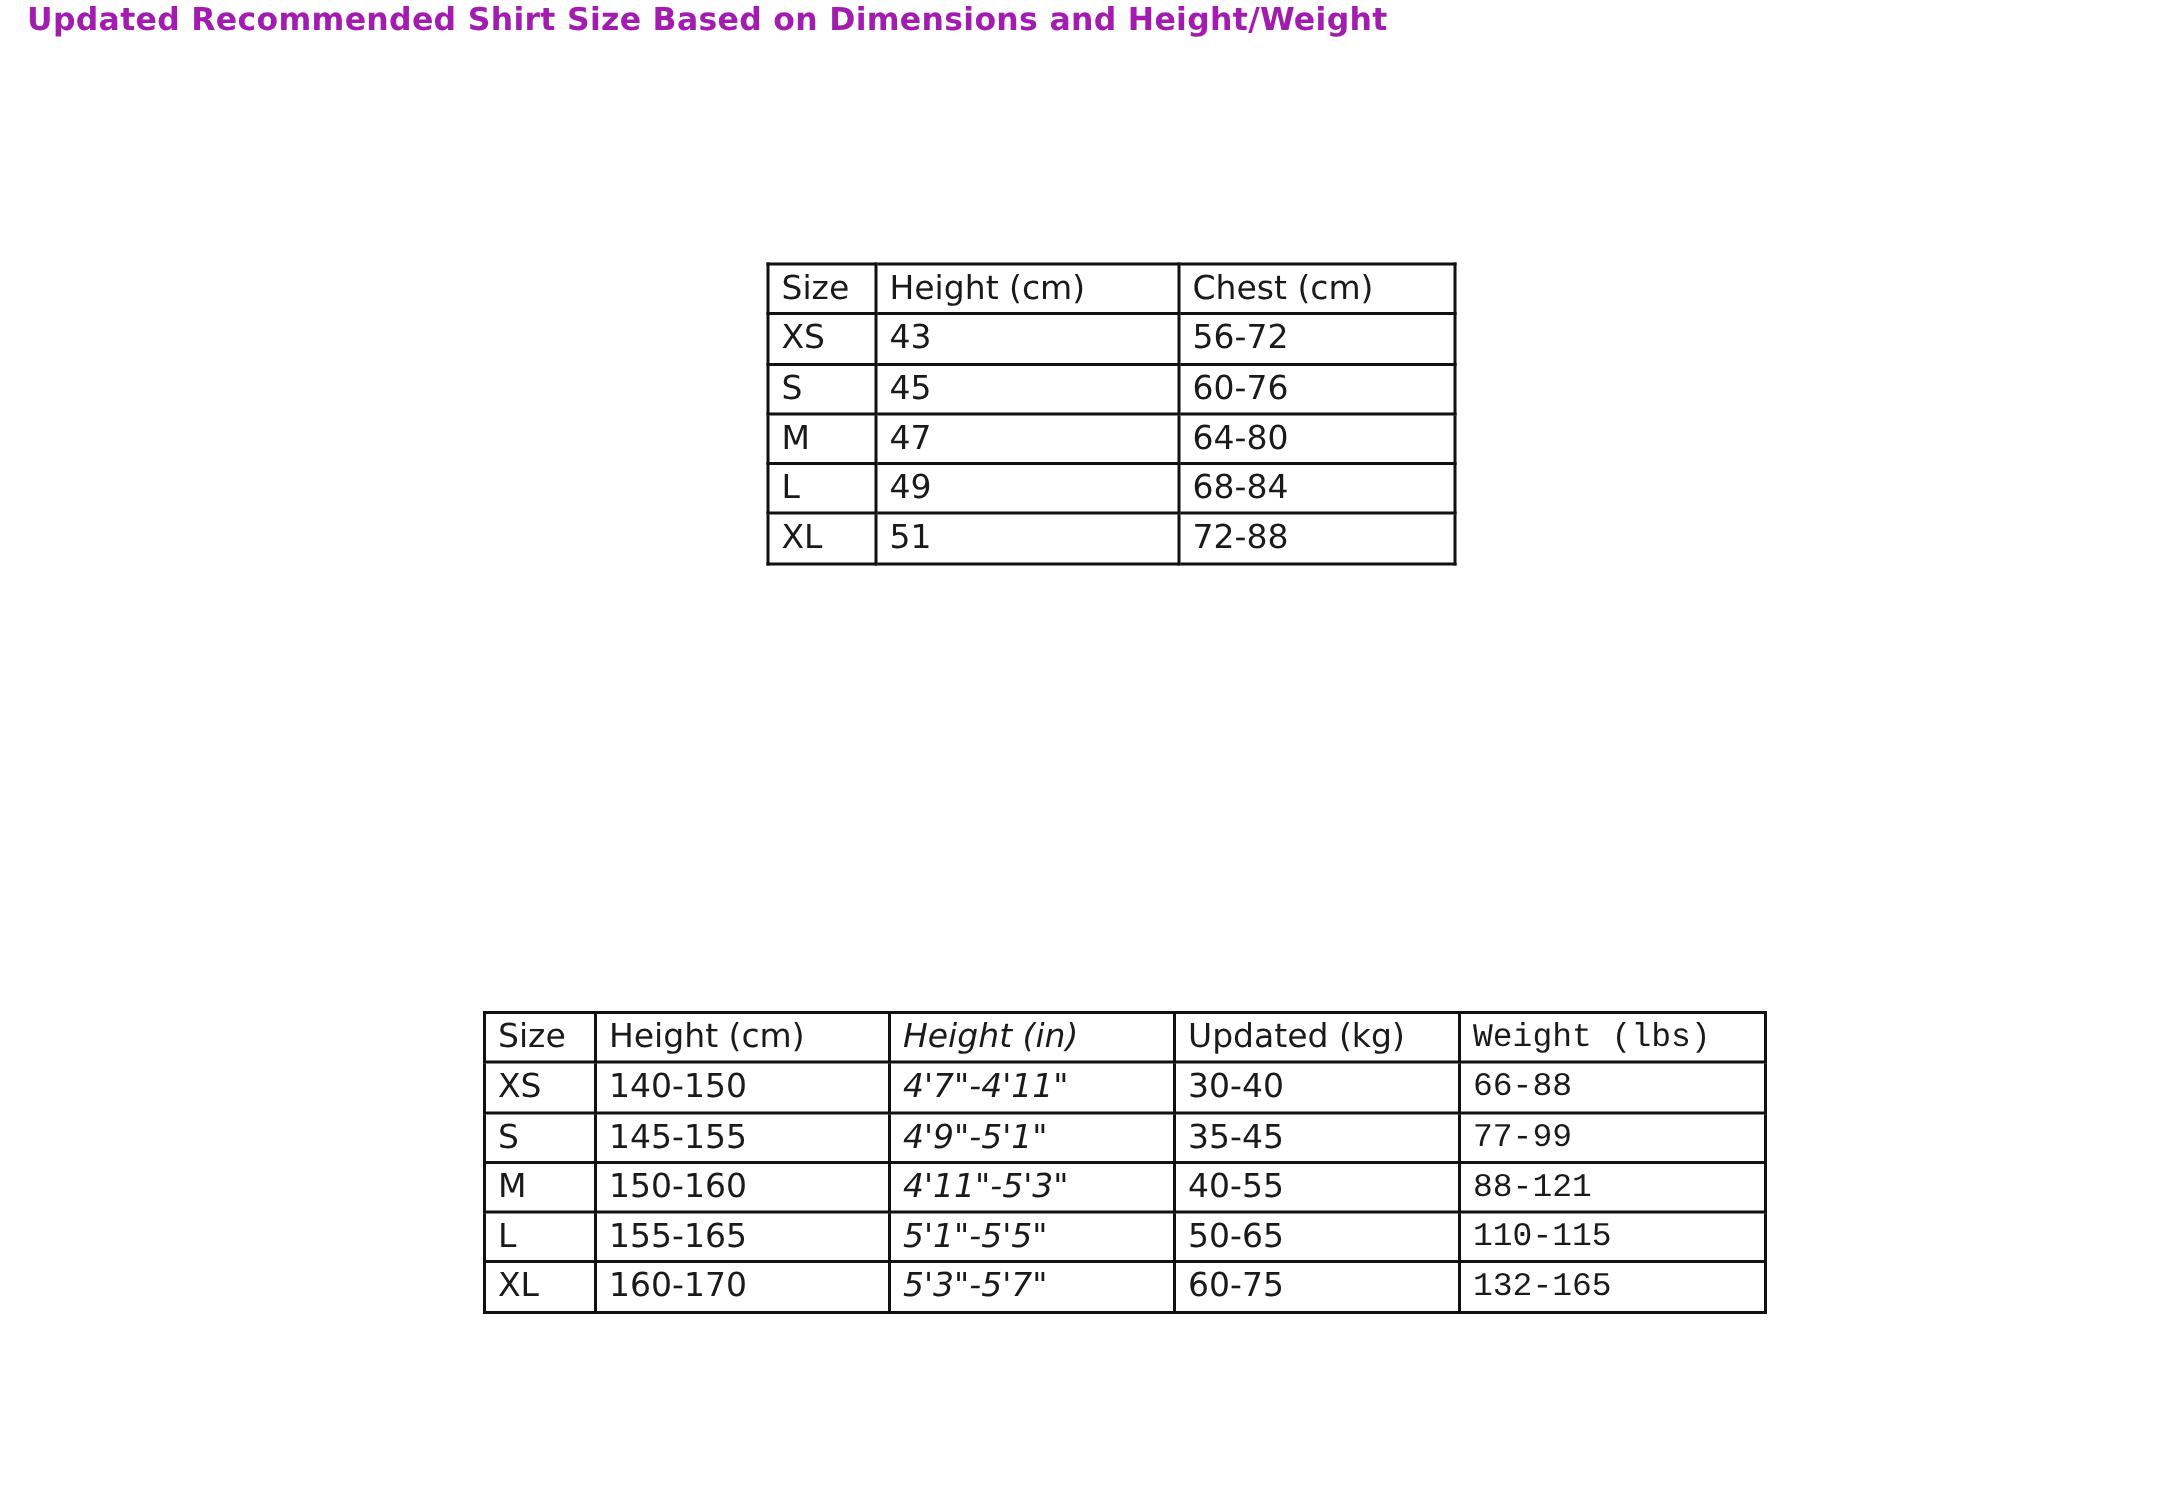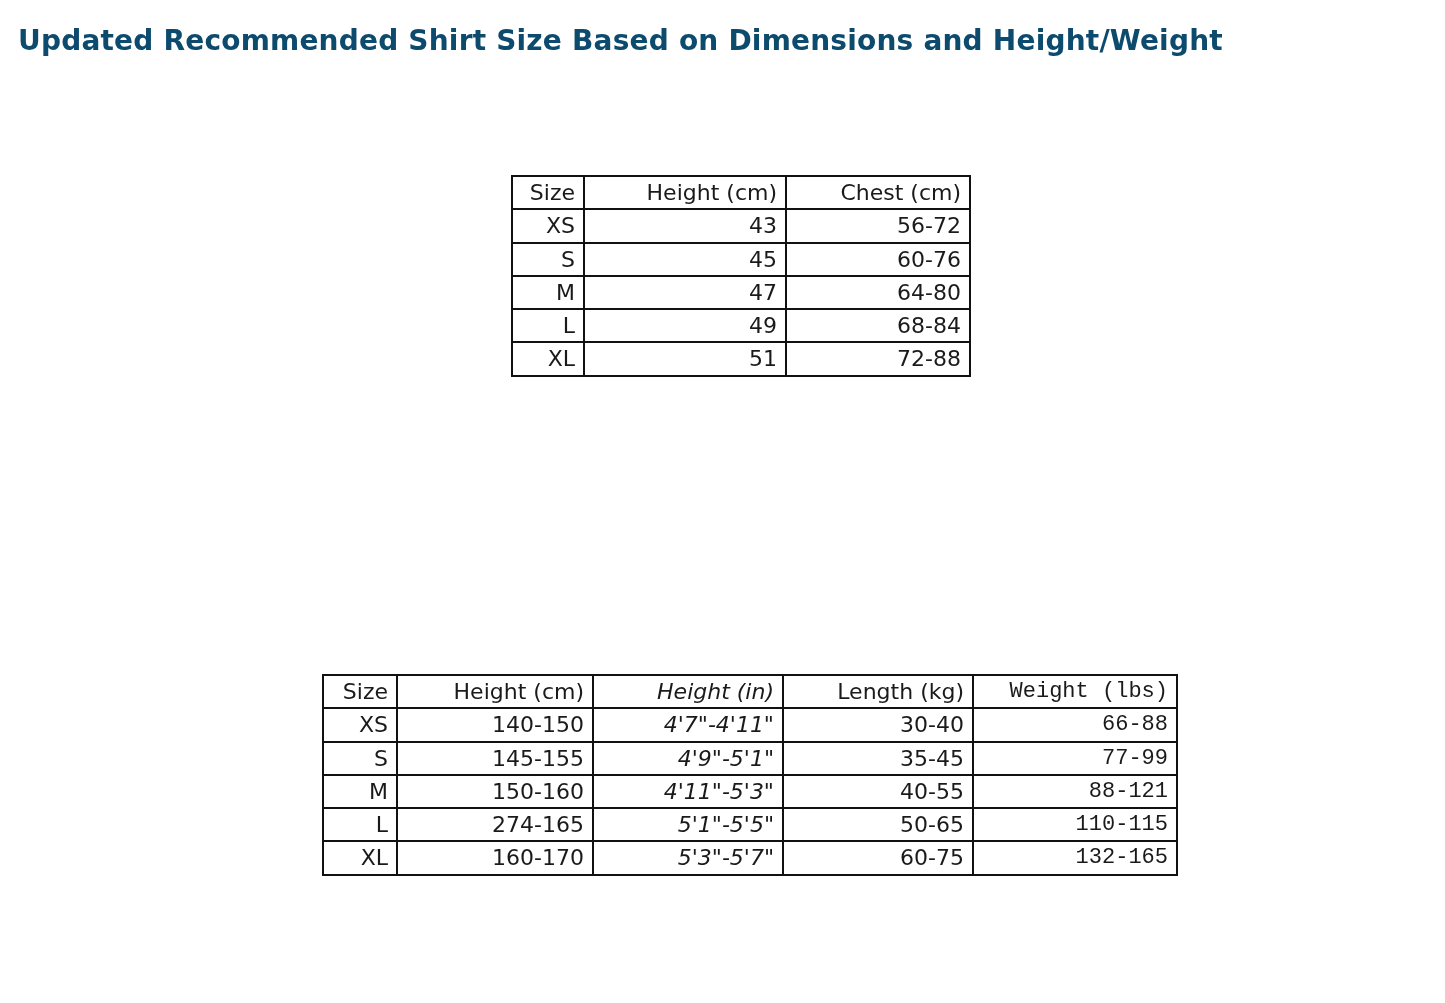--- a/index.html
+++ b/index.html
@@ -11,39 +11,39 @@
     height: 1003px;
     background: #ffffff;
     font-family: "DejaVu Sans", sans-serif;
     color: #222222;
     position: relative;
     overflow: hidden;
   }
   .page-title {
     position: absolute;
     left: 18px;
-    top: 24px;
-    font-size: 28px;
+    top: 1px;
+    font-size: 21px;
     font-weight: bold;
-    color: #0c4a6e;
+    color: #a21caf;
     letter-spacing: 0.2px;
     white-space: nowrap;
   }
   table.grid {
     position: absolute;
     border-collapse: collapse;
     background: #ffffff;
   }
   table.grid th,
   table.grid td {
     border: 2px solid #111111;
     font-weight: normal;
     font-size: 22px;
     color: #1a1a1a;
-    text-align: right;
+    text-align: left;
     padding: 3px 8px;
     line-height: 1.15;
     white-space: nowrap;
   }
   
   #dimensions-table {
     left: 511px;
     top: 175px;
   }
   #dimensions-table th:nth-child(1),
@@ -110,21 +110,21 @@
     </tr>
   </tbody>
 </table>
 
 <table class="grid" id="body-table">
   <thead>
     <tr>
       <th>Size</th>
       <th>Height (cm)</th>
       <th>Height (in)</th>
-      <th>Length (kg)</th>
+      <th>Updated (kg)</th>
       <th>Weight (lbs)</th>
     </tr>
   </thead>
   <tbody>
     <tr>
       <td>XS</td>
       <td>140-150</td>
       <td>4'7"-4'11"</td>
       <td>30-40</td>
       <td>66-88</td>
@@ -138,21 +138,21 @@
     </tr>
     <tr>
       <td>M</td>
       <td>150-160</td>
       <td>4'11"-5'3"</td>
       <td>40-55</td>
       <td>88-121</td>
     </tr>
     <tr>
       <td>L</td>
-      <td>274-165</td>
+      <td>155-165</td>
       <td>5'1"-5'5"</td>
       <td>50-65</td>
       <td>110-115</td>
     </tr>
     <tr>
       <td>XL</td>
       <td>160-170</td>
       <td>5'3"-5'7"</td>
       <td>60-75</td>
       <td>132-165</td>

